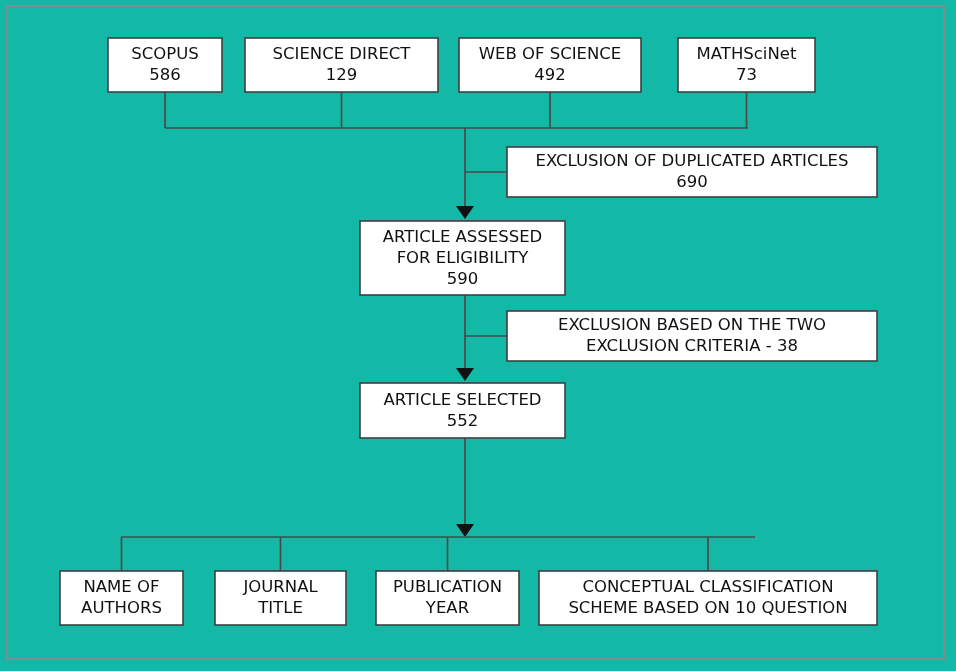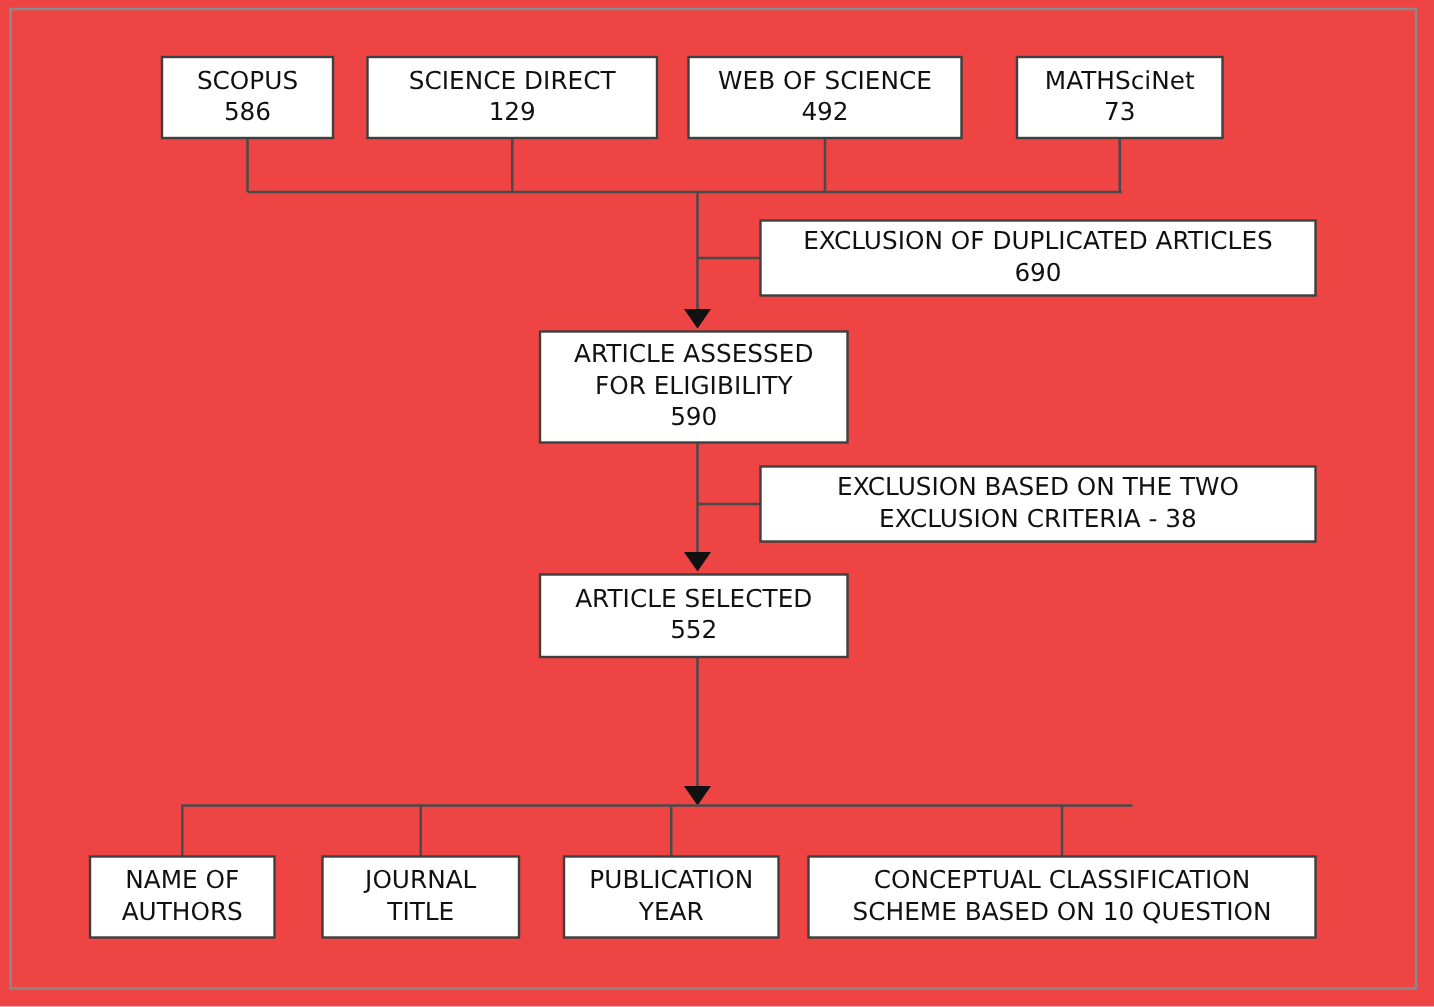--- a/index.html
+++ b/index.html
@@ -11,21 +11,21 @@
   body {
     width: 956px;
     height: 671px;
     font-family: "DejaVu Sans", "Liberation Sans", sans-serif;
     overflow: hidden;
   }
   #flowchart-root {
     position: relative;
     width: 956px;
     height: 671px;
-    background: #ef4444;
+    background: #14b8a6;
   }
   svg#flow-svg {
     display: block;
     width: 956px;
     height: 671px;
   }
   .node-box {
     fill: #ffffff;
     stroke: #3f3f3f;
     stroke-width: 1.6;

